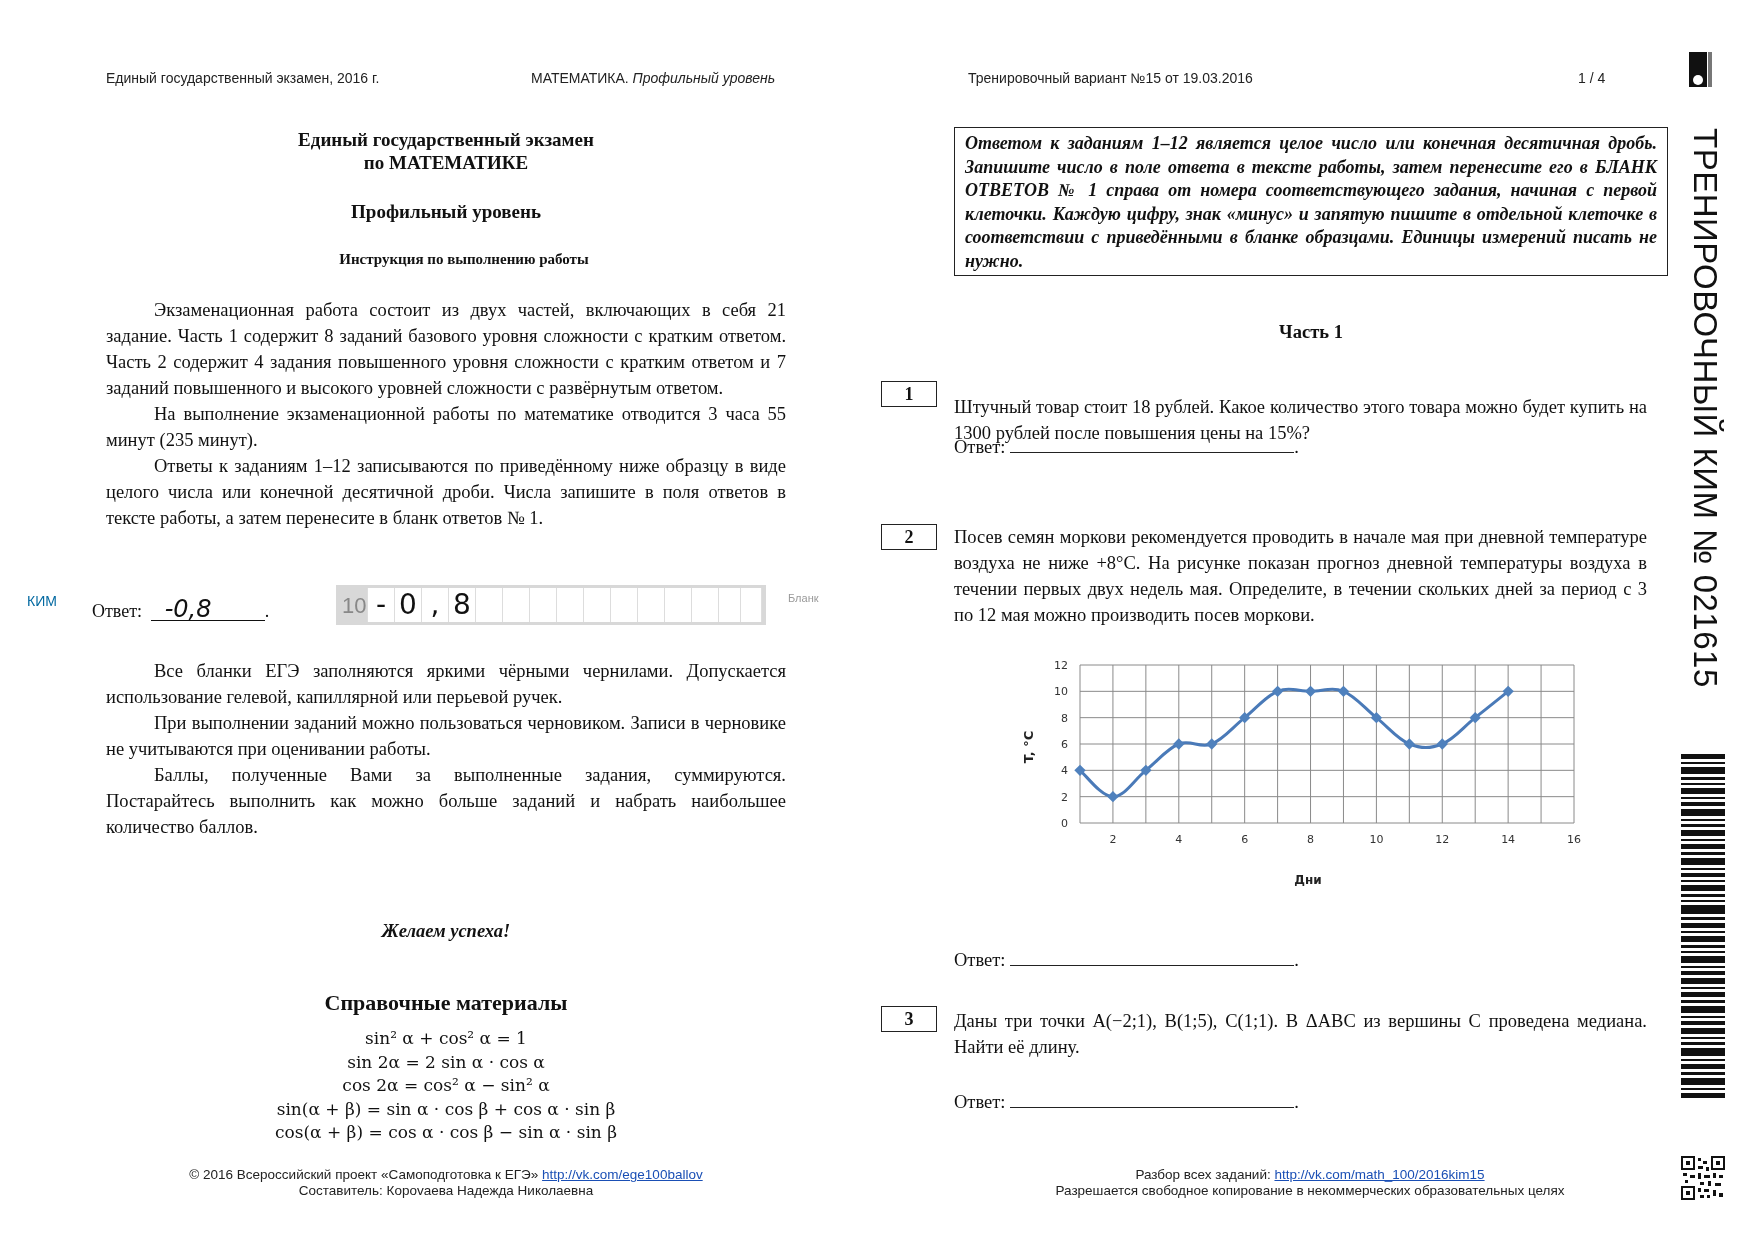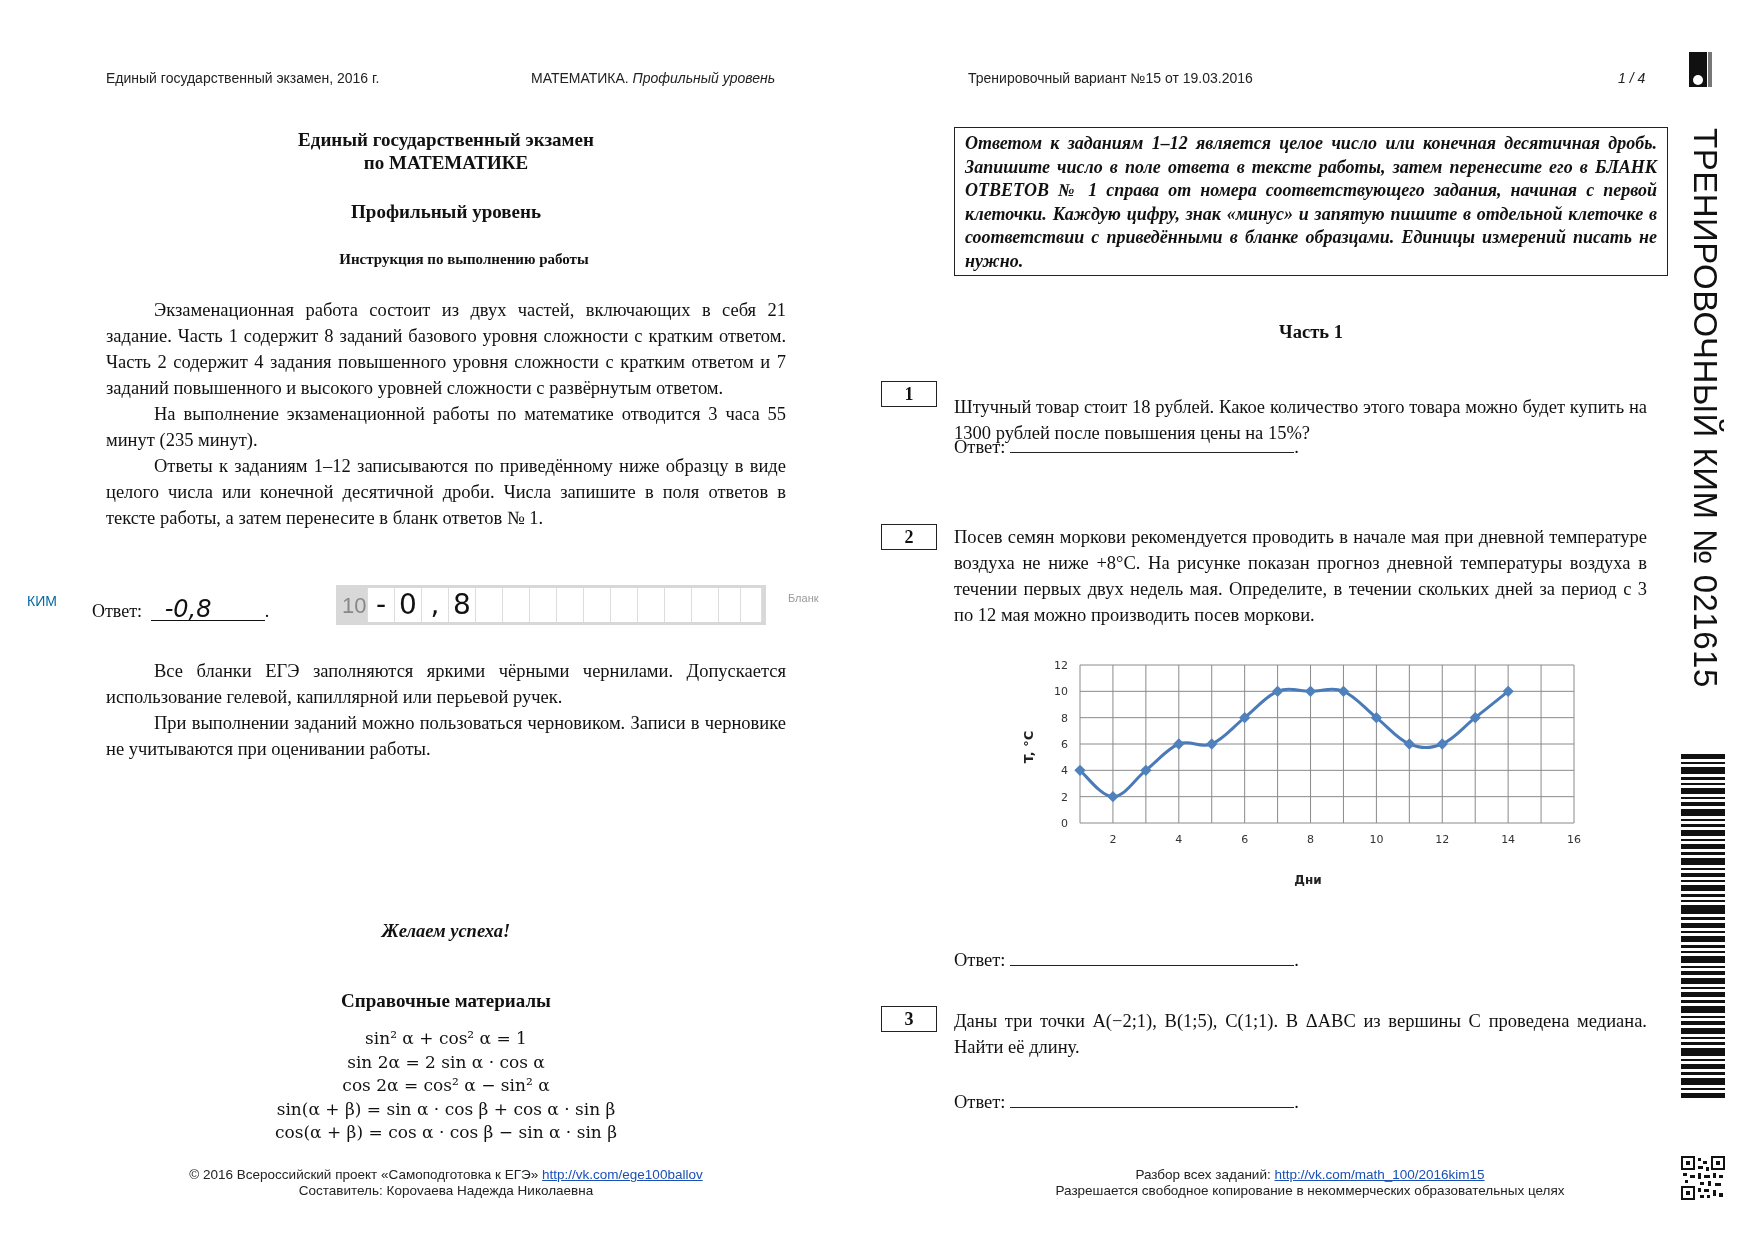--- a/index.html
+++ b/index.html
@@ -25,21 +25,21 @@
 </style>
 </head>
 <body>
 
 <div class="abs hdr sans" style="left:106px;">Единый государственный экзамен, 2016 г.</div>
 <div class="abs hdr sans" style="left:531px;">
   <span>МАТЕМАТИКА.</span>
   <span class="ital">Профильный уровень</span>
 </div>
 <div class="abs hdr sans" style="left:968px;">Тренировочный вариант №15 от 19.03.2016</div>
-<div class="abs hdr sans" style="left:1618px;font-style:italic;">1 / 4</div>
+<div class="abs hdr sans" style="left:1578px;">1 / 4</div>
 
 <div class="abs" style="left:1689px; top:52px; width:24px; height:35px;">
   <div style="position:absolute; left:0; top:0; width:18px; height:35px; background:#111;"></div>
   <div style="position:absolute; left:19px; top:0; width:4px; height:35px; background:#777;"></div>
   <div style="position:absolute; left:4px; top:23px; width:10px; height:10px; border-radius:50%; background:#fff;"></div>
 </div>
 
 <div class="abs sans" style="left:1724px; top:128px; transform-origin: 0 0; transform: rotate(90deg); font-size:33px; white-space:nowrap; color:#111; letter-spacing:0.5px;">ТРЕНИРОВОЧНЫЙ КИМ № 021615</div>
 
 <div class="abs" style="left:1681px; top:750px; width:44px; height:352px;">
@@ -168,24 +168,25 @@
   <div class="cell" style="left:328px;"></div>
   <div class="cell" style="left:355px;"></div>
   <div class="cell" style="left:382px;"></div>
   <div class="cell" style="left:404px; width:20px;"></div>
 </div>
 <div class="abs sans" style="left:788px; top:592px; font-size:11px; color:#999;">Бланк</div>
 
 <div class="abs serif par" style="left:106px; top:658px; width:680px;">
   <p class="indent">Все бланки ЕГЭ заполняются яркими чёрными чернилами. Допускается использование гелевой, капиллярной или перьевой ручек.</p>
   <p class="indent">При выполнении заданий можно пользоваться черновиком. Записи в черновике не учитываются при оценивании работы.</p>
+  <p class="indent">Баллы, полученные Вами за выполненные задания, суммируются. Постарайтесь выполнить как можно больше заданий и набрать наибольшее количество баллов.</p>
 </div>
 
 <div class="abs serif bold ital center" style="left:106px; top:921px; width:680px; font-size:18.5px;">Желаем успеха!</div>
-<div class="abs serif bold center" style="left:106px; top:990px; width:680px; font-size:19px;">Справочные материалы</div>
+<div class="abs serif bold center" style="left:106px; top:990px; width:680px; font-size:22px;">Справочные материалы</div>
 <div class="abs" style="left:106px; top:1027px; width:680px;">
   <div class="formula">sin² α + cos² α = 1</div>
   <div class="formula">sin 2α = 2 sin α · cos α</div>
   <div class="formula">cos 2α = cos² α − sin² α</div>
   <div class="formula">sin(α + β) = sin α · cos β + cos α · sin β</div>
   <div class="formula">cos(α + β) = cos α · cos β − sin α · sin β</div>
 </div>
 
 <div class="abs serif noticebox" style="left:954px; top:127px; width:692px;">Ответом к заданиям 1–12 является целое число или конечная десятичная дробь. Запишите число в поле ответа в тексте работы, затем перенесите его в БЛАНК ОТВЕТОВ № 1 справа от номера соответствующего задания, начиная с первой клеточки. Каждую цифру, знак «минус» и запятую пишите в отдельной клеточке в соответствии с приведёнными в бланке образцами. Единицы измерений писать не нужно.</div>
 

